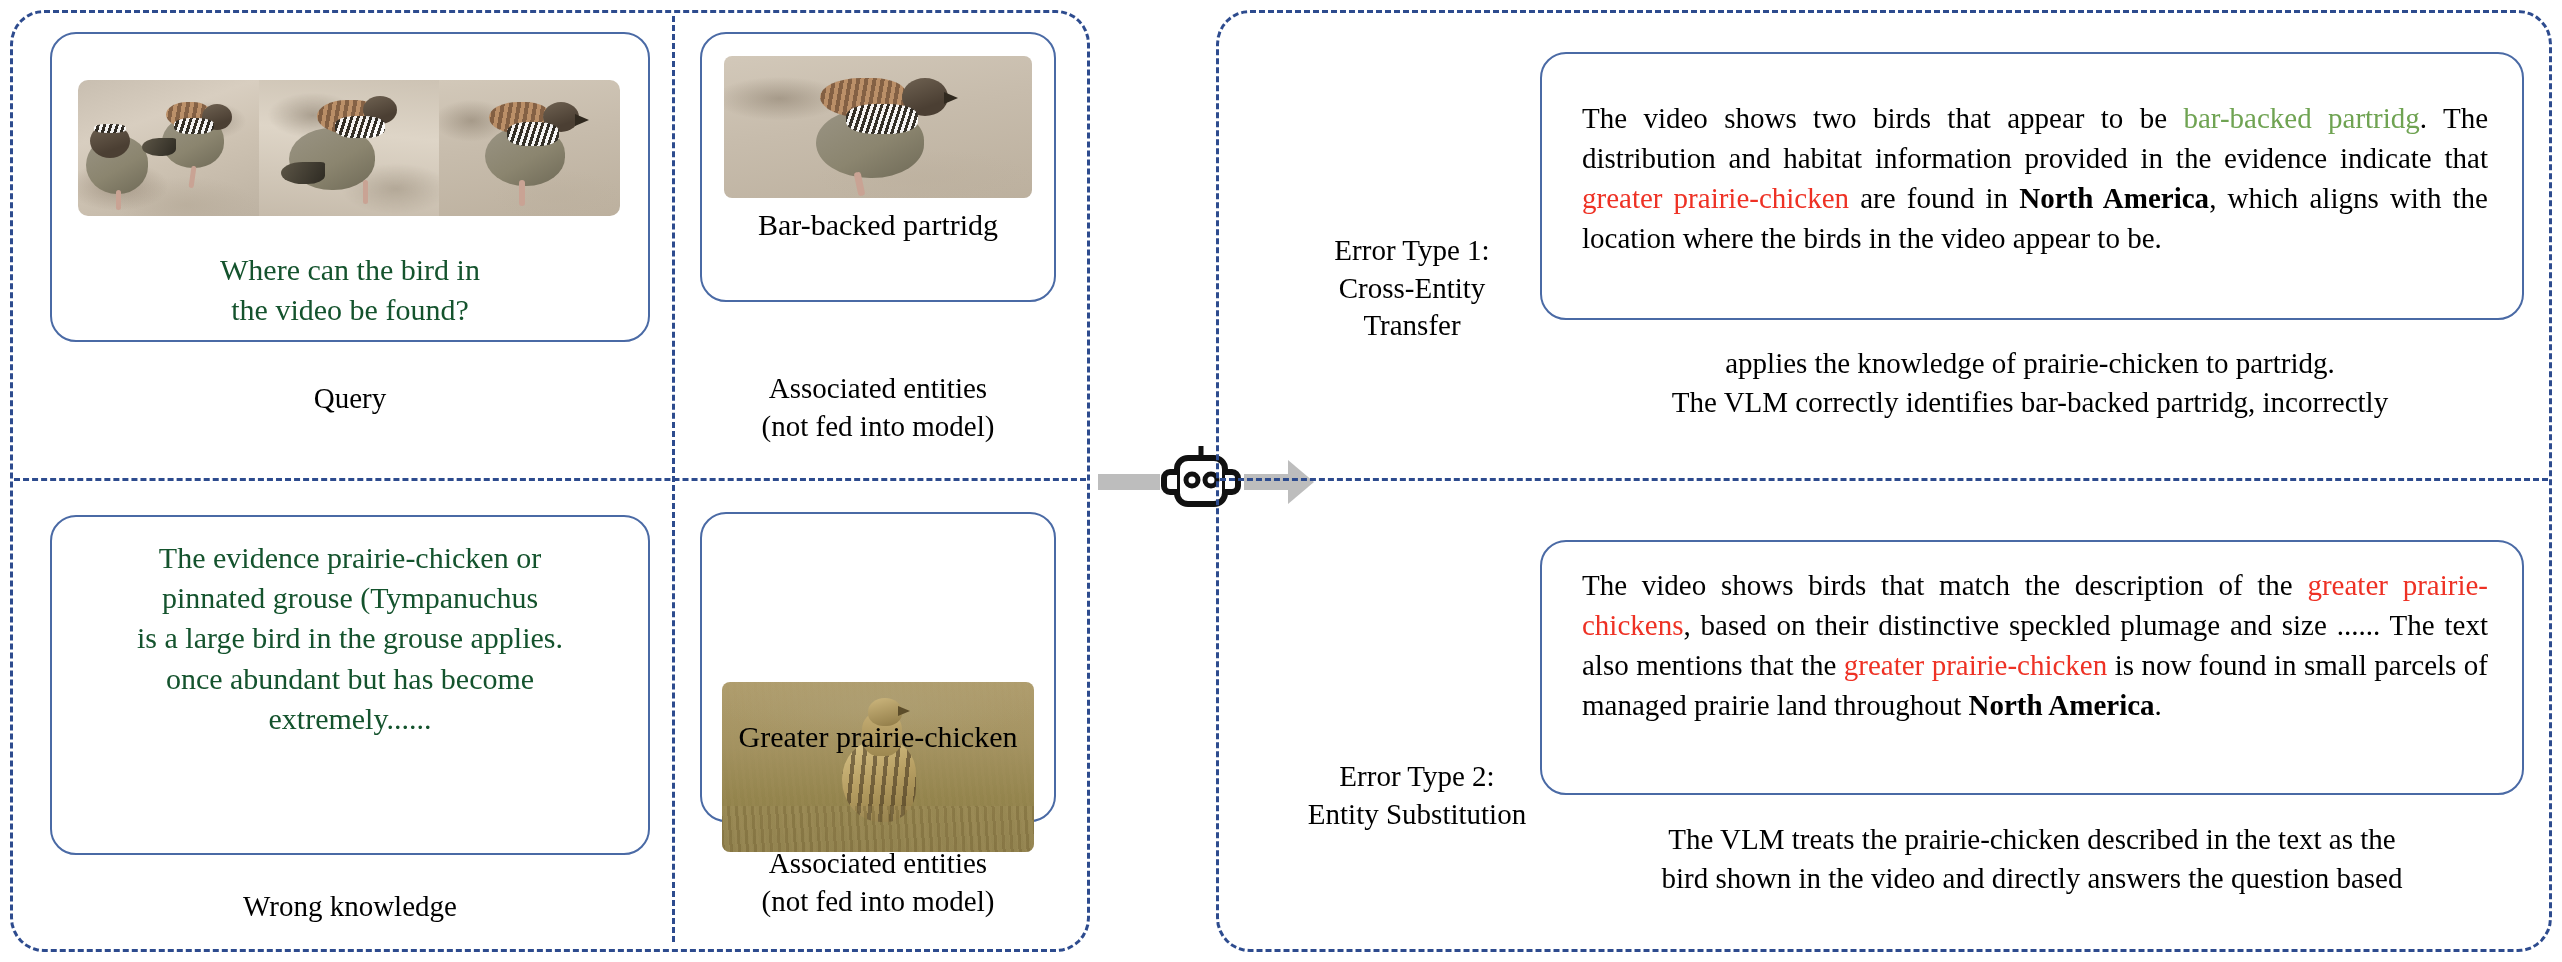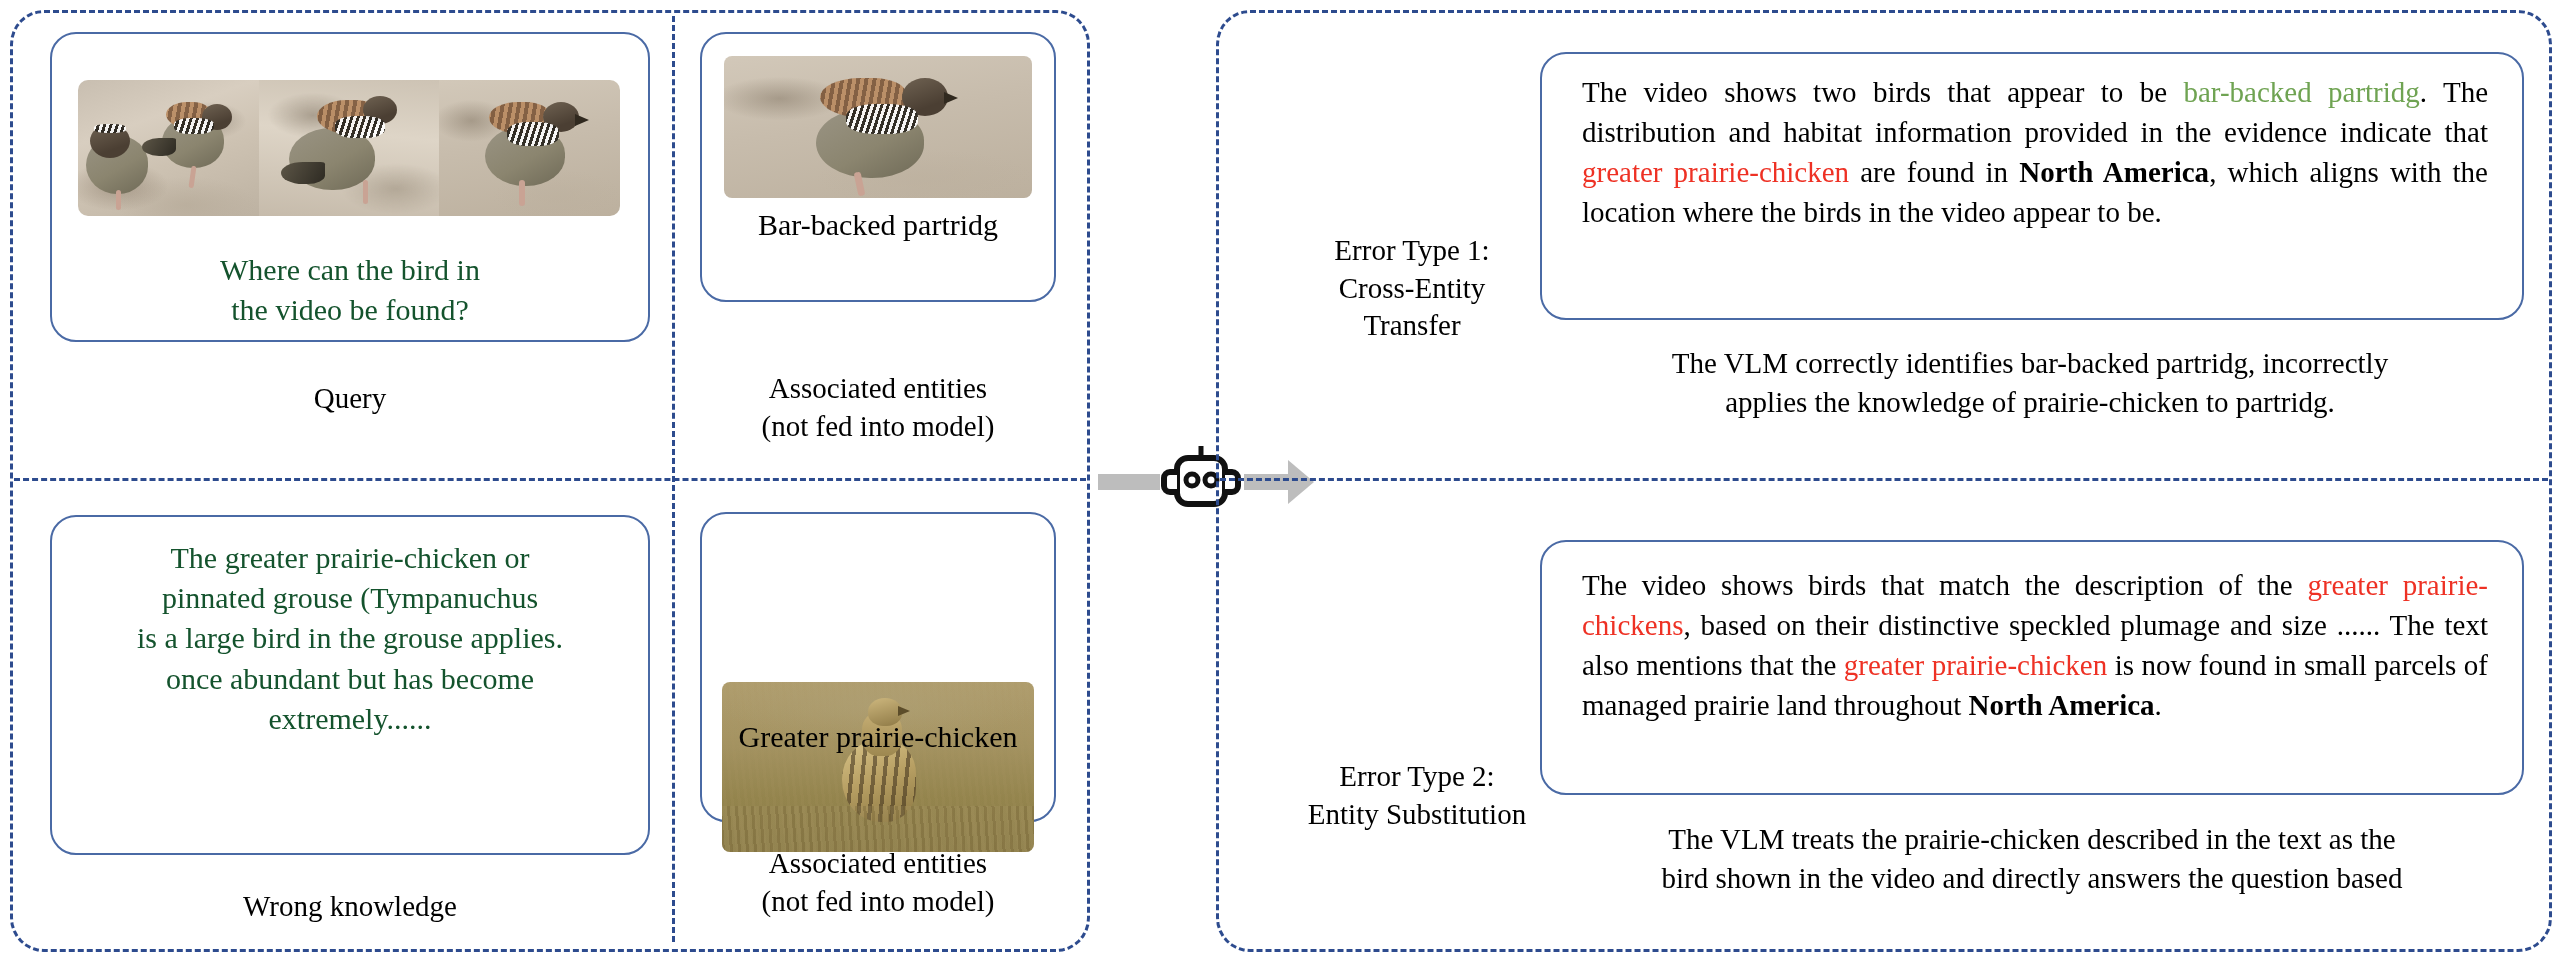--- a/index.html
+++ b/index.html
@@ -271,21 +271,21 @@
   <div class="abs caption center-text" style="left:712px; top:206px; width:332px;">Bar-backed partridg</div>
 
   <div class="abs label center-text" style="left:700px; top:370px; width:356px;">
     <div>Associated entities</div>
     <div>(not fed into model)</div>
   </div>
 
   <div class="abs card" style="left:50px; top:515px; width:600px; height:340px;"></div>
 
   <div class="abs body-text center-text" style="left:72px; top:538px; width:556px;">
-    <div>The greater prairie-chicken or</div>
+    <div>The evidence prairie-chicken or</div>
     <div>pinnated grouse (Tympanuchus</div>
     <div>is a large bird in the grouse applies.</div>
     <div>once abundant but has become</div>
     <div>extremely......</div>
   </div>
 
   <div class="abs label center-text" style="left:62px; top:888px; width:576px;">Wrong knowledge</div>
 
   <div class="abs card" style="left:700px; top:512px; width:356px; height:310px;"></div>
 
@@ -329,27 +329,27 @@
   <div class="abs dashed-divider-h" style="left:1220px; top:478px; width:1328px;"></div>
 
   <div class="abs label center-text" style="left:1262px; top:232px; width:300px;">
     <div>Error Type 1:</div>
     <div>Cross-Entity</div>
     <div>Transfer</div>
   </div>
 
   <div class="abs card" style="left:1540px; top:52px; width:984px; height:268px;"></div>
 
-  <div class="abs resp-text" style="left:1582px; top:72px; width:906px;">
+  <div class="abs resp-text" style="left:1582px; top:98px; width:906px;">
     <span>The video shows two birds that appear to be </span><span class="green">bar-backed partridg</span><span>. The distribution and habitat information provided in the evidence indicate that </span><span class="red">greater prairie-chicken</span><span> are found in </span><span class="bold">North America</span><span>, which aligns with the location where the birds in the video appear to be.</span>
   </div>
 
   <div class="abs explain-text" style="left:1530px; top:344px; width:1000px;">
+    <div>applies the knowledge of prairie-chicken to partridg.</div>
     <div>The VLM  correctly identifies bar-backed partridg, incorrectly</div>
-    <div>applies the knowledge of prairie-chicken to partridg.</div>
   </div>
 
   <div class="abs label center-text" style="left:1262px; top:758px; width:310px;">
     <div>Error Type 2:</div>
     <div>Entity Substitution</div>
   </div>
 
   <div class="abs card" style="left:1540px; top:540px; width:984px; height:255px;"></div>
 
   <div class="abs resp-text" style="left:1582px; top:565px; width:906px;">

